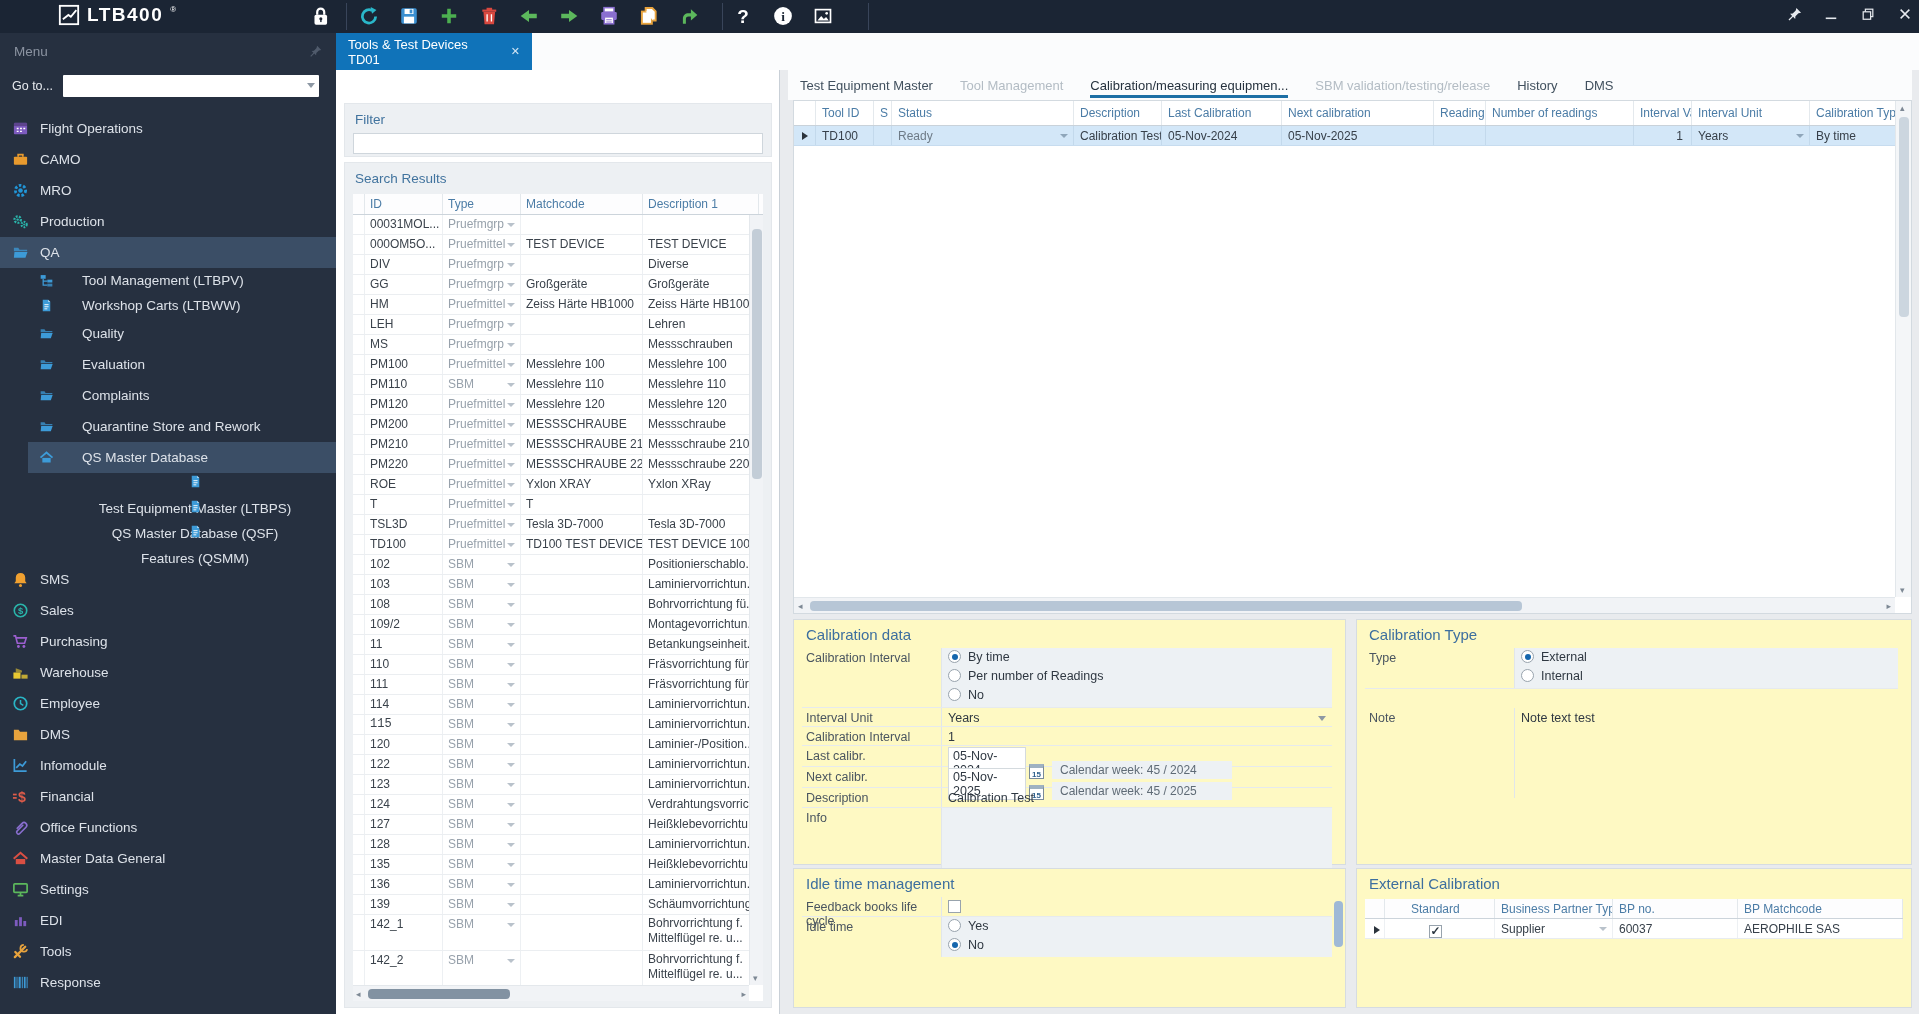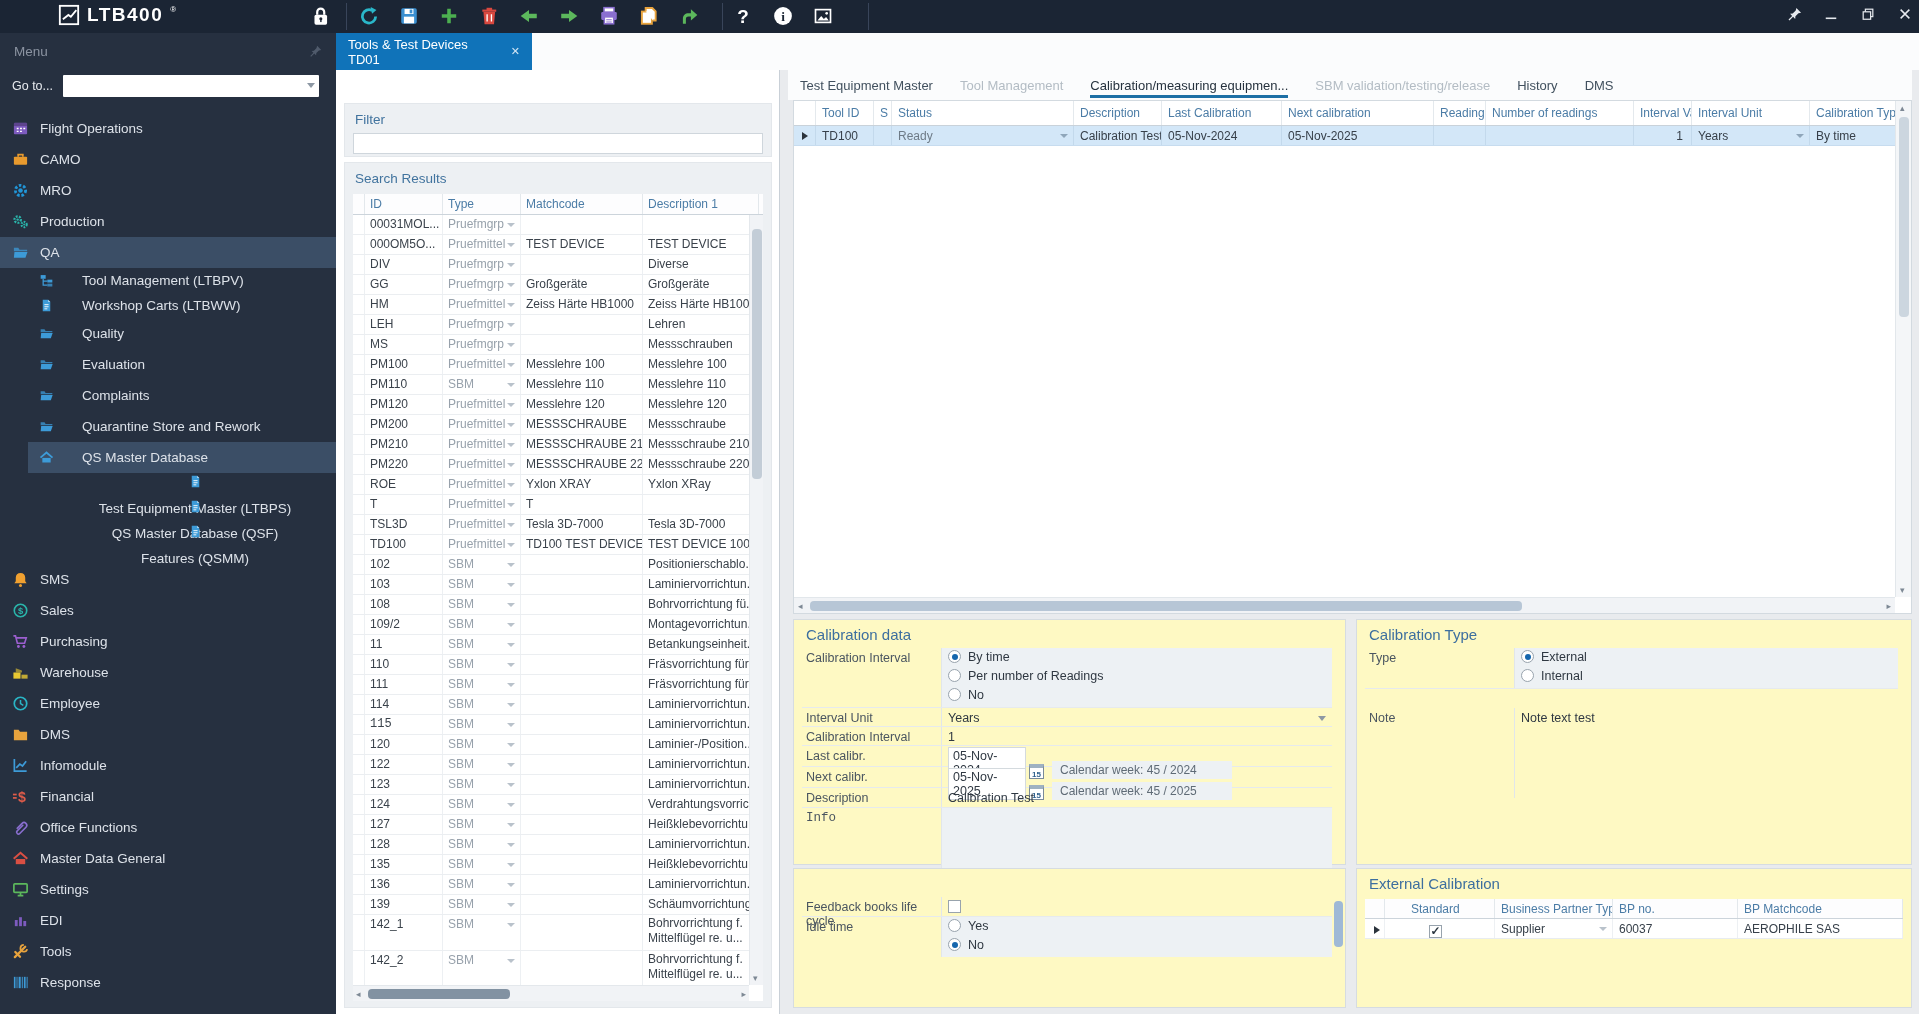--- a/index.html
+++ b/index.html
@@ -917,21 +917,21 @@
         <div class="frow" style="height:21px;">
           <div class="flabel">Next calibr.</div>
           <div class="fval" style="padding-top:1px;">
             <span class="datebox">05-Nov-2025</span><span class="calicon">15</span><span class="cw">Calendar week: 45 / 2025</span>
           </div>
         </div>
         <div class="frow" style="height:20px;">
           <div class="flabel">Description</div>
           <div class="fval"><span>Calibration Test</span></div>
         </div>
-        <div class="frow" style="height:66px; border-bottom:none;font-family:Liberation Mono, monospace;">
+        <div class="frow" style="height:66px; border-bottom:none;">
           <div class="flabel">Info</div>
           <div class="fval gray"><span></span></div>
         </div>
       </div>
     </div>
 
     <div class="panel" style="left:568px; top:549px; right:0; height:246px;">
       <div class="p-title">Calibration Type</div>
       <div class="form" style="top:28px; bottom:6px;">
         <div class="frow">
@@ -946,20 +946,21 @@
             <div class="fval"></div>
           </div>
         <div class="frow" style="height:90px; border-bottom:none;">
           <div class="flabel" style="width:150px; flex:0 0 150px;">Note</div>
           <div class="fval"><span>Note text test</span></div>
         </div>
       </div>
     </div>
 
     <div class="panel" style="left:5px; top:798px; width:553px; height:140px;">
+      <div class="p-title">Idle time management</div>
       <div class="form" style="top:28px; bottom:6px;">
         <div class="frow" style="height:20px;">
           <div class="flabel">Feedback books life cycle</div>
           <div class="fval"><span class="checkbox"></span></div>
         </div>
         <div class="frow" style="border-bottom:none;">
           <div class="flabel">Idle time</div>
           <div class="fval gray" style="padding-top:2px; height:40px;">
             <div class="rline"><span class="radio"></span><span>Yes</span></div>
             <div class="rline"><span class="radio on"></span><span>No</span></div>

